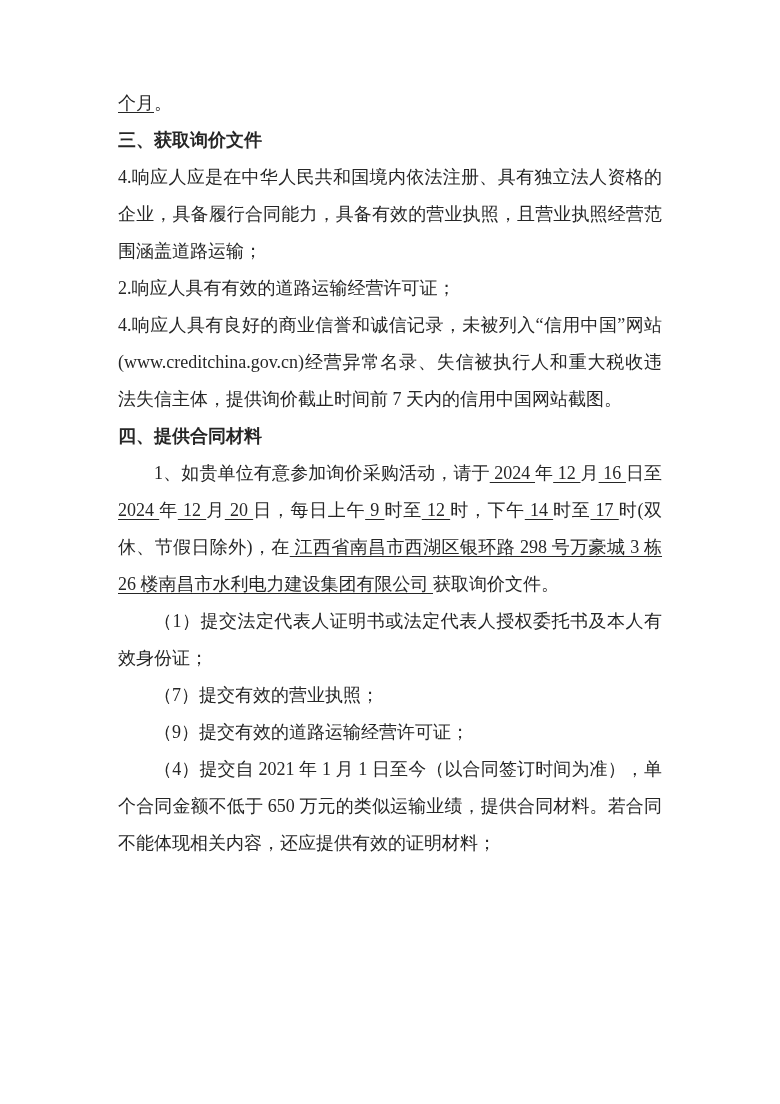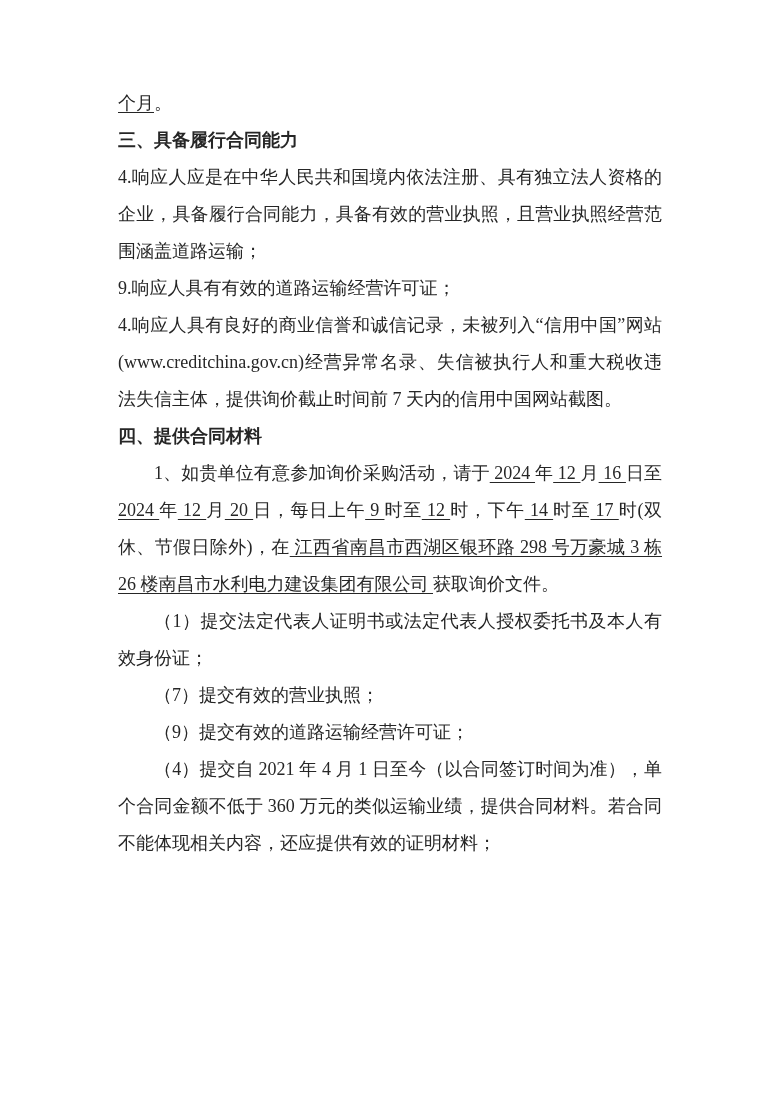--- a/index.html
+++ b/index.html
@@ -42,35 +42,35 @@
     text-decoration-thickness: 1px;
   }
 </style>
 </head>
 <body>
 
 <div class="page">
 
   <p class="para"><span class="u">个月</span><span>。</span></p>
 
-  <p class="para heading">三、具备履行合同能力</p>
+  <p class="para heading">三、获取询价文件</p>
 
   <p class="para">4.响应人应是在中华人民共和国境内依法注册、具有独立法人资格的企业，具备履行合同能力，具备有效的营业执照，且营业执照经营范围涵盖道路运输；</p>
 
-  <p class="para">9.响应人具有有效的道路运输经营许可证；</p>
+  <p class="para">2.响应人具有有效的道路运输经营许可证；</p>
 
 
   <p class="para">4.响应人具有良好的商业信誉和诚信记录，未被列入“信用中国”网站(www.creditchina.gov.cn)经营异常名录、失信被执行人和重大税收违法失信主体，提供询价截止时间前 7 天内的信用中国网站截图。</p>
 
   <p class="para heading">四、提供合同材料</p>
 
   <p class="para indent"><span>1、如贵单位有意参加询价采购活动，请于</span><span class="u"> 2024 </span><span>年</span><span class="u"> 12 </span><span>月</span><span class="u"> 16 </span><span>日至</span><span class="u"> 2024 </span><span>年</span><span class="u"> 12 </span><span>月</span><span class="u"> 20 </span><span>日，每日上午</span><span class="u"> 9 </span><span>时至</span><span class="u"> 12 </span><span>时，下午</span><span class="u"> 14 </span><span>时至</span><span class="u"> 17 </span><span>时(双休、节假日除外)，在</span><span class="u"> 江西省南昌市西湖区银环路 298 号万豪城 3 栋 26 楼南昌市水利电力建设集团有限公司 </span><span>获取询价文件。</span></p>
 
 
   <p class="para indent">（1）提交法定代表人证明书或法定代表人授权委托书及本人有效身份证；</p>
 
   <p class="para indent">（7）提交有效的营业执照；</p>
 
   <p class="para indent">（9）提交有效的道路运输经营许可证；</p>
 
-  <p class="para indent">（4）提交自 2021 年 4 月 1 日至今（以合同签订时间为准），单个合同金额不低于 360 万元的类似运输业绩，提供合同材料。若合同不能体现相关内容，还应提供有效的证明材料；</p>
+  <p class="para indent">（4）提交自 2021 年 1 月 1 日至今（以合同签订时间为准），单个合同金额不低于 650 万元的类似运输业绩，提供合同材料。若合同不能体现相关内容，还应提供有效的证明材料；</p>
 
 </div>
 
 </body></html>

